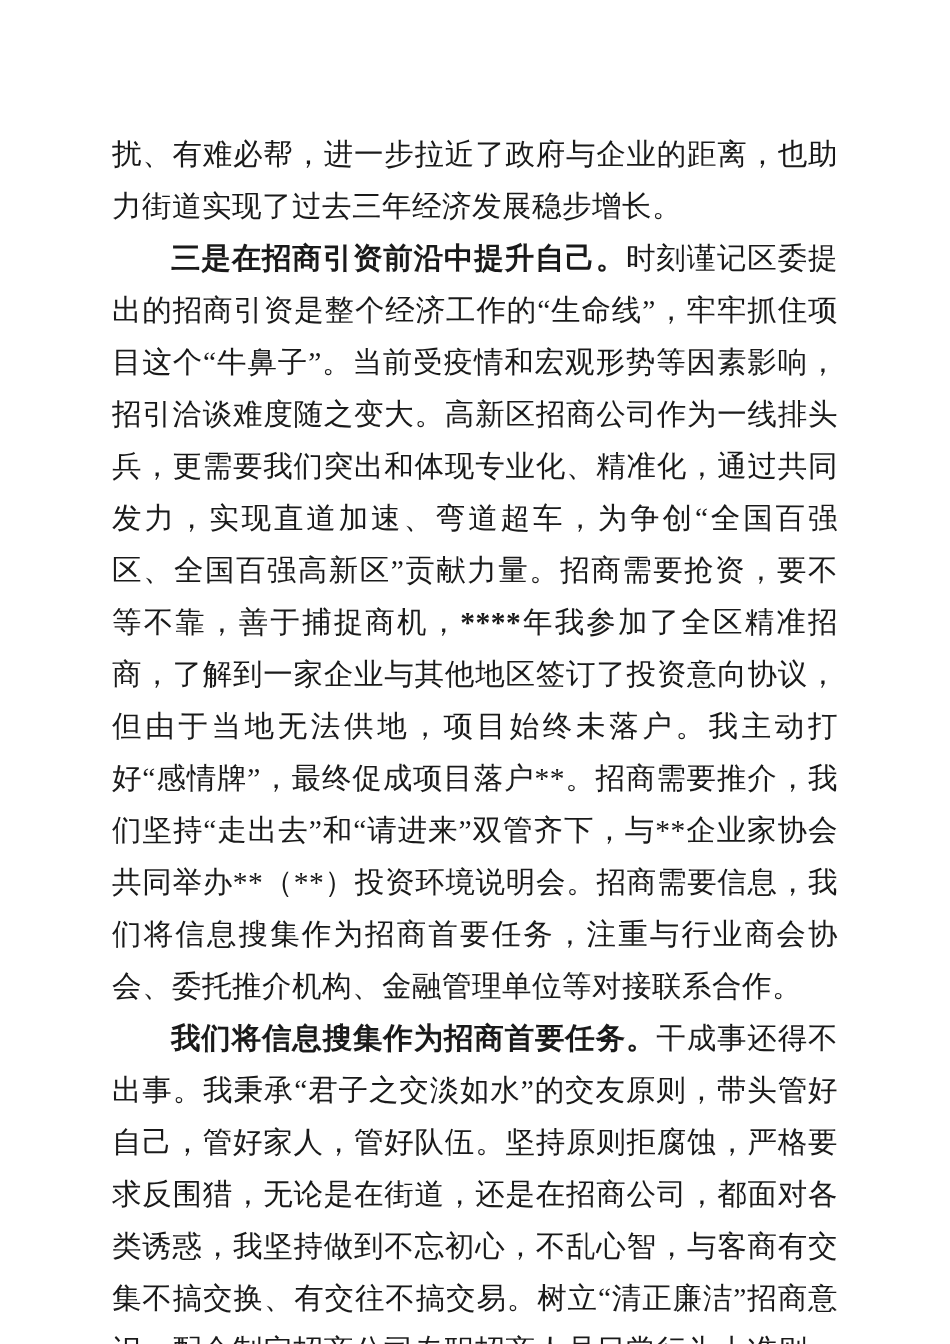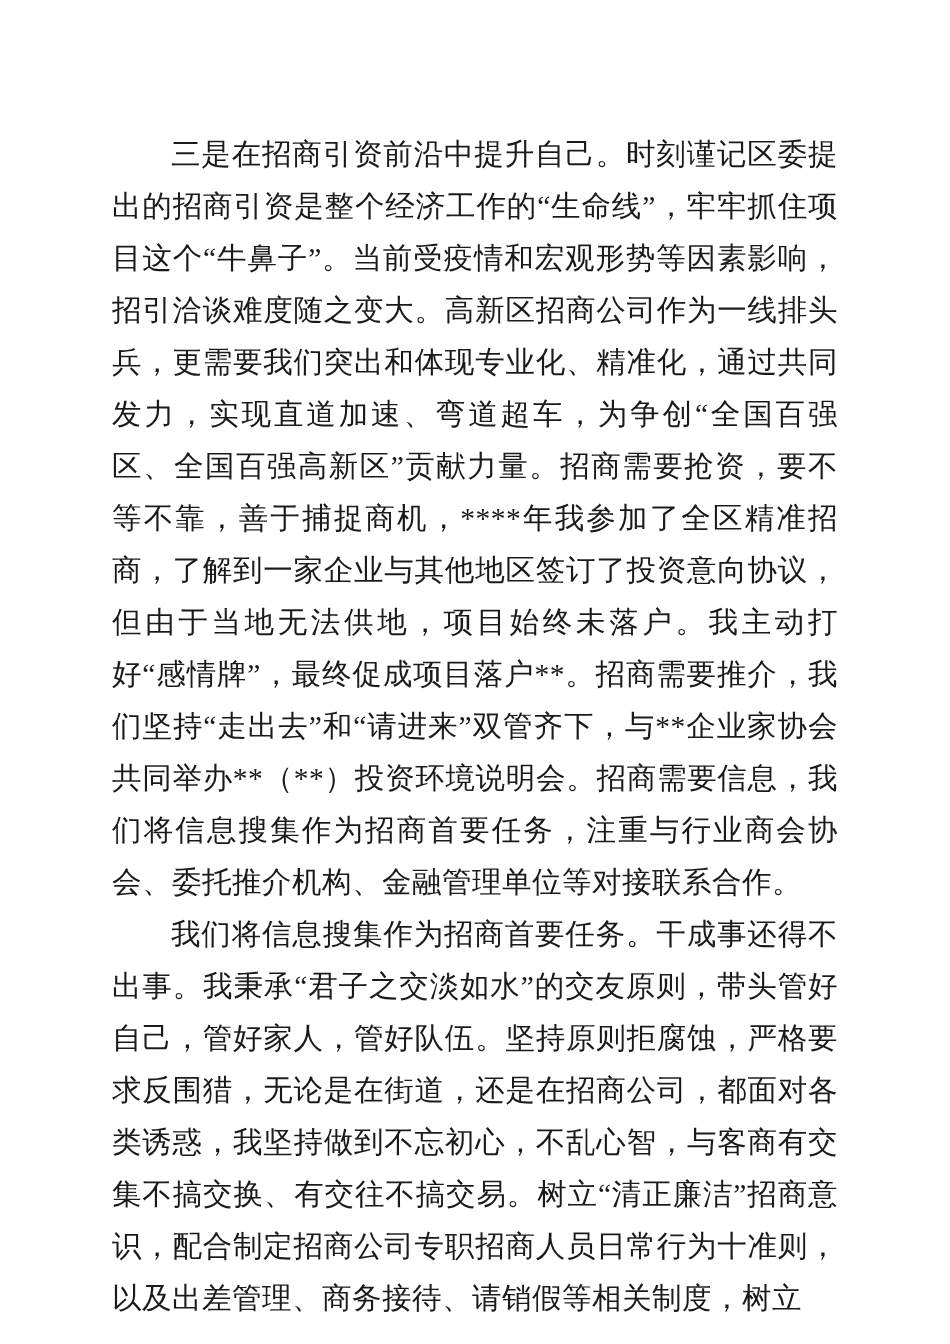--- a/index.html
+++ b/index.html
@@ -30,24 +30,25 @@
     letter-spacing: 0.5px;
   }
   .para {
     margin: 0 0 0 0;
     text-indent: 0;
   }
   .para.indent {
     text-indent: 2em;
   }
   .bold {
-    font-weight: normal;
+    font-weight: bold;
   }
 </style>
 </head>
 <body>
 
 <div class="page">
   <div class="doc-body" id="doc-body">
+      <p class="para"><span>扰、有难必帮，进一步拉近了政府与企业的距离，也助力街道实现了过去三年经济发展稳步增长。</span></p>
       <p class="para indent"><span class="bold">三是在招商引资前沿中提升自己。</span><span>时刻谨记区委提出的招商引资是整个经济工作的“生命线”，牢牢抓住项目这个“牛鼻子”。当前受疫情和宏观形势等因素影响，招引洽谈难度随之变大。高新区招商公司作为一线排头兵，更需要我们突出和体现专业化、精准化，通过共同发力，实现直道加速、弯道超车，为争创“全国百强区、全国百强高新区”贡献力量。招商需要抢资，要不等不靠，善于捕捉商机，</span><span class="bold">****</span><span>年我参加了全区精准招商，了解到一家企业与其他地区签订了投资意向协议，但由于当地无法供地，项目始终未落户。我主动打好“感情牌”，最终促成项目落户**。招商需要推介，我们坚持“走出去”和“请进来”双管齐下，与**企业家协会共同举办**（**）投资环境说明会。招商需要信息，我们将信息搜集作为招商首要任务，注重与行业商会协会、委托推介机构、金融管理单位等对接联系合作。</span></p>
       <p class="para indent"><span class="bold">我们将信息搜集作为招商首要任务。</span><span>干成事还得不出事。我秉承“君子之交淡如水”的交友原则，带头管好自己，管好家人，管好队伍。坚持原则拒腐蚀，严格要求反围猎，无论是在街道，还是在招商公司，都面对各类诱惑，我坚持做到不忘初心，不乱心智，与客商有交集不搞交换、有交往不搞交易。树立“清正廉洁”招商意识，配合制定招商公司专职招商人员日常行为十准则，以及出差管理、商务接待、请销假等相关制度，树立</span></p>
     </div>
 </div>
 
 </body></html>

